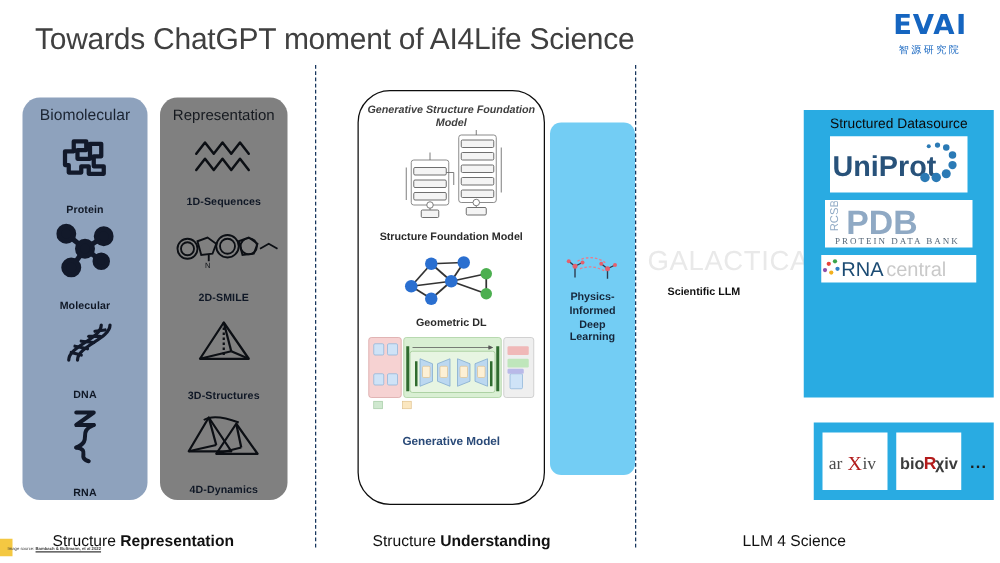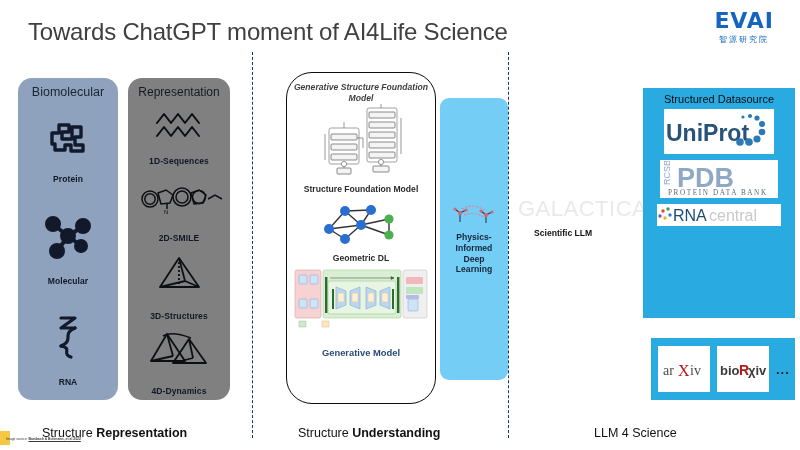--- a/index.html
+++ b/index.html
@@ -181,20 +181,34 @@
           <circle cx="23" cy="21" r="6"></circle>
             <circle cx="8" cy="9" r="6"></circle>
           <circle cx="38" cy="11" r="6"></circle>
             <circle cx="12" cy="36" r="6"></circle>
           <circle cx="36" cy="31" r="5"></circle>
         </g>
       </svg>
       <div class="lbl">Molecular</div>
     </div>
 
+    <div class="cell">
+      <svg class="ico" width="46" height="38" viewBox="0 0 46 38">
+        <g stroke="#12192a" stroke-width="2.6" fill="none" stroke-linecap="round">
+          <path d="M10 33 C10 22, 36 16, 36 5"></path>
+          <path d="M17 33 C17 22, 43 16, 43 5"></path>
+          <line x1="12" y1="27" x2="20" y2="29"></line>
+            <line x1="15" y1="22" x2="25" y2="24"></line>
+          <line x1="20" y1="18" x2="30" y2="19"></line>
+            <line x1="26" y1="14" x2="35" y2="14"></line>
+          <line x1="31" y1="10" x2="39" y2="9"></line>
+        </g>
+      </svg>
+      <div class="lbl">DNA</div>
+    </div>
 
     <div class="cell">
       <svg class="ico" width="42" height="46" viewBox="0 0 42 46">
         <g stroke="#12192a" stroke-width="3.2" fill="none" stroke-linecap="round" stroke-linejoin="round">
           <path d="M14 4 L28 4 L14 14 L28 14"></path>
           <path d="M28 14 C14 20, 28 26, 14 32"></path>
           <path d="M14 32 C26 34, 14 40, 24 43"></path>
         </g>
       </svg>
       <div class="lbl">RNA</div>

